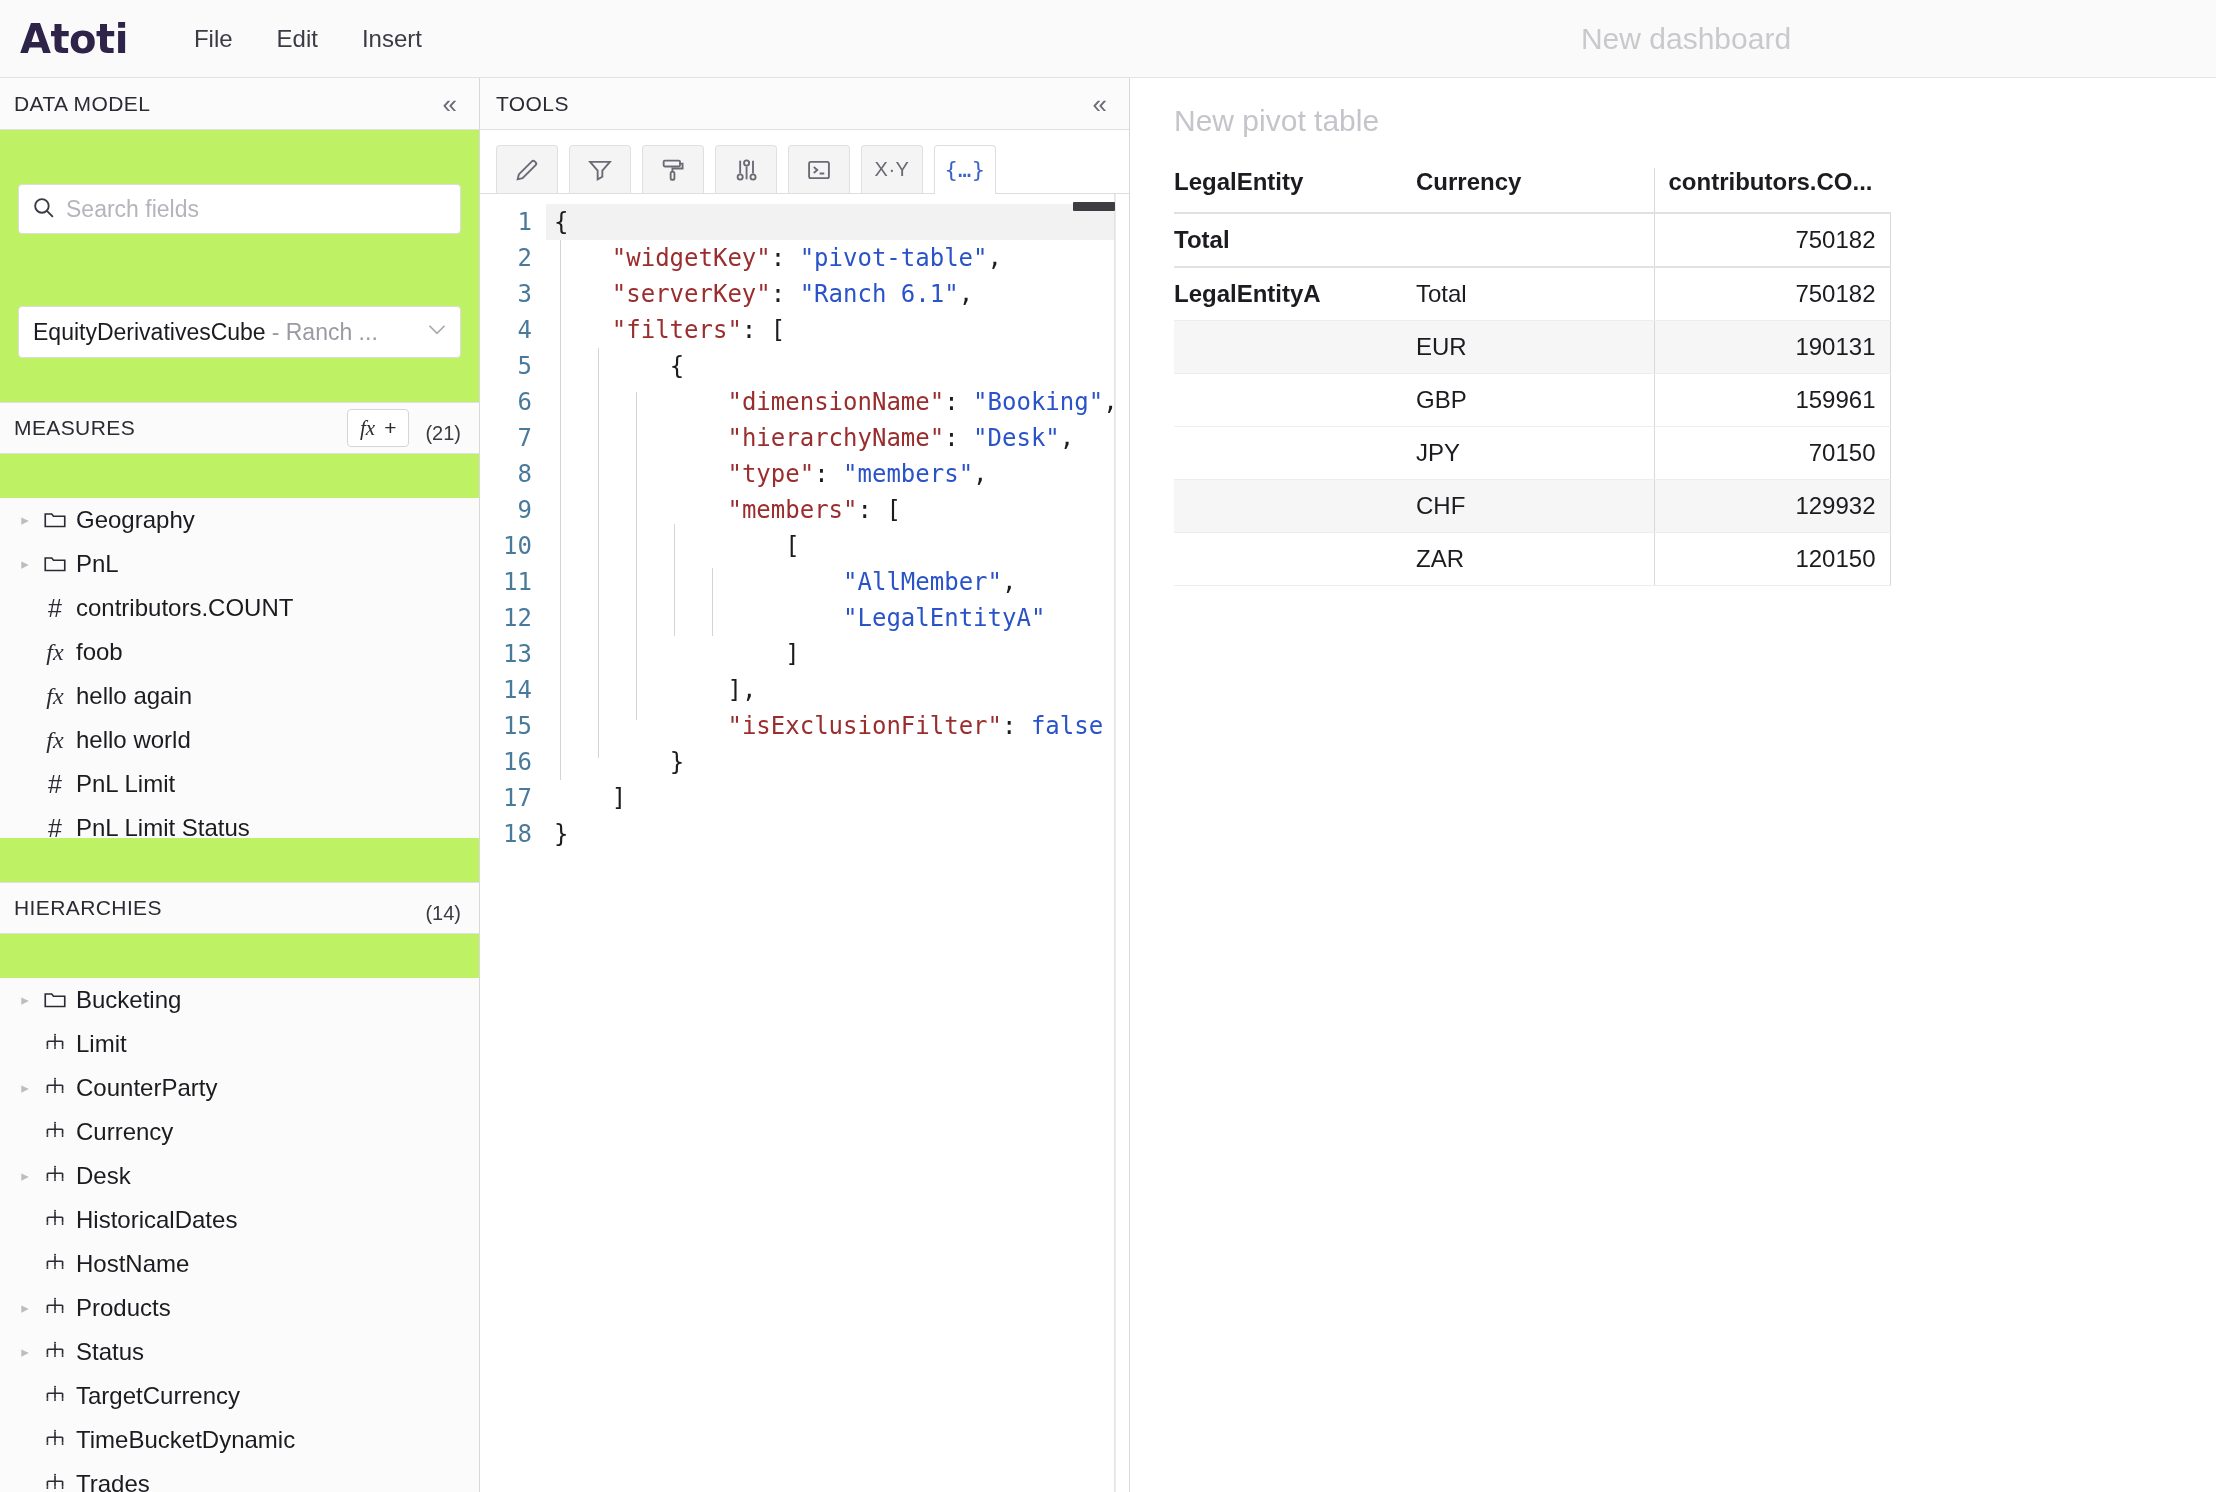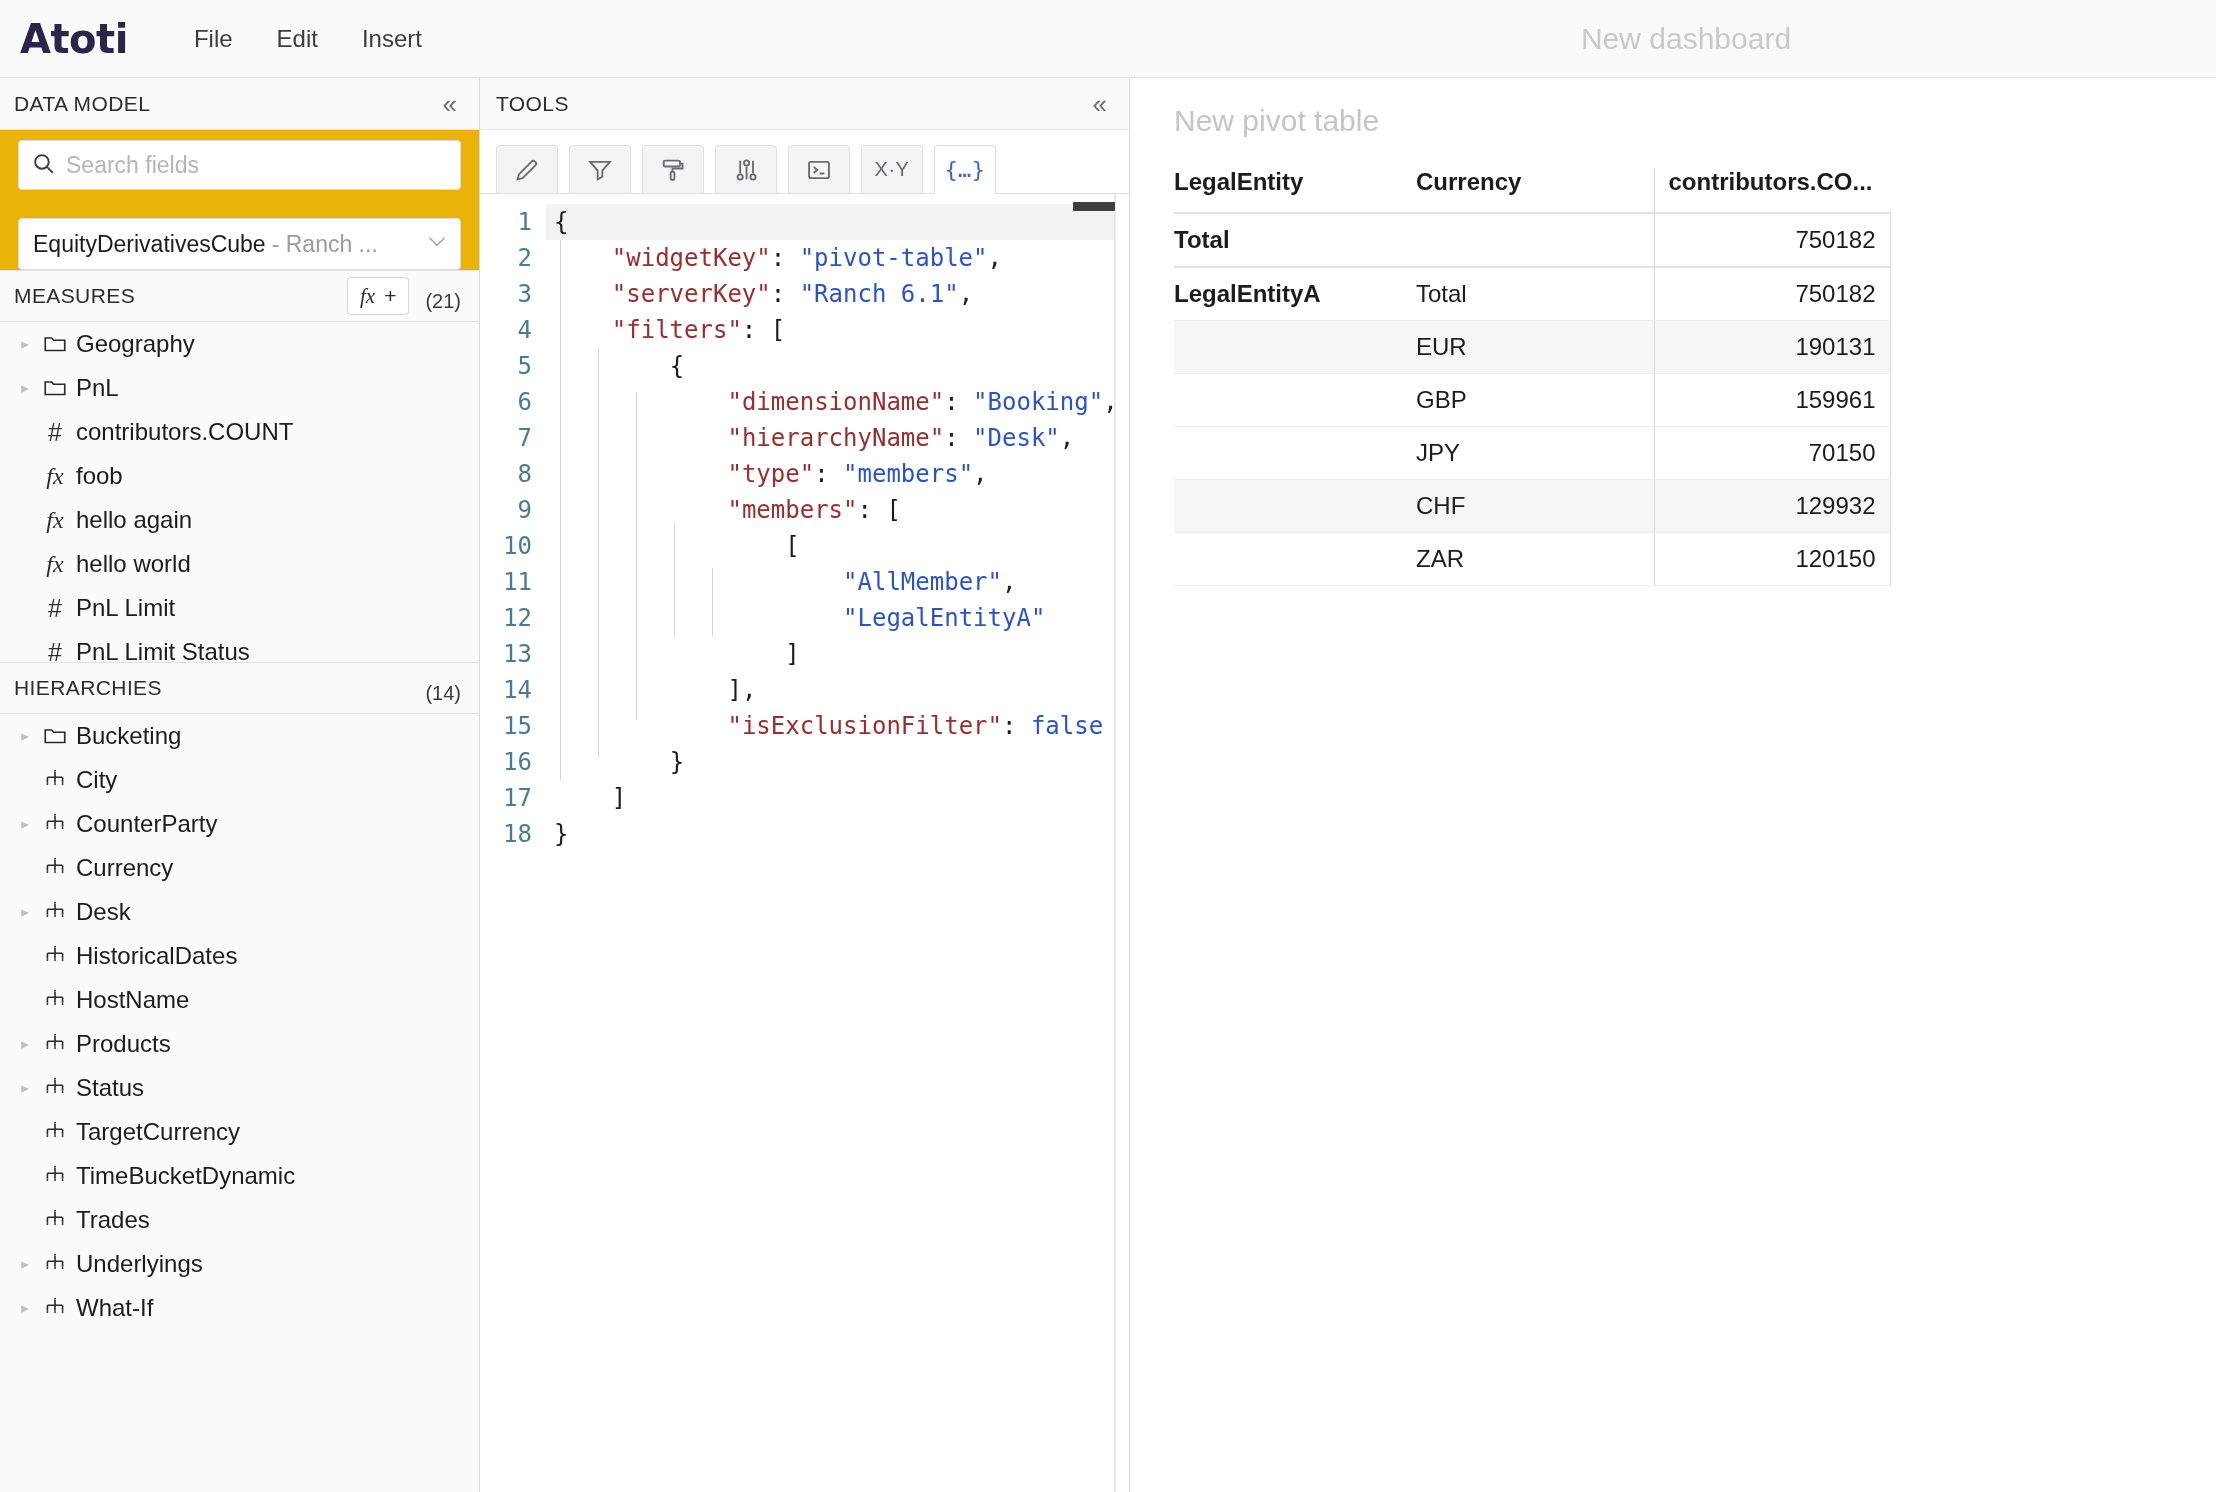--- a/index.html
+++ b/index.html
@@ -52,22 +52,23 @@
     align-items: stretch;
   }
 
   
   #data-model {
     width: 480px;
     flex: 0 0 480px;
     border-right: 1px solid #d9d9d9;
     display: flex;
     flex-direction: column;
-    background: #eab308;
+    background: #bef264;
     min-height: 0;
+    gap: 44px;
   }
   .panel-head {
     height: 52px;
     flex: 0 0 52px;
     display: flex;
     align-items: center;
     justify-content: space-between;
     padding: 0 18px 0 14px;
     border-bottom: 1px solid #e0e0e0;
     background: #fbfbfb;
@@ -454,21 +455,21 @@
           <span class="arrow blank">▸</span>
           <span class="ticon">
             <svg width="26" height="26" viewBox="0 0 24 24" fill="none" stroke="#2b2b33" stroke-width="1.5">
               <path d="M12 4.5v5M5 9.5h14M5 9.5v5M12 9.5v5M19 9.5v5"></path>
               <circle cx="12" cy="3.4" r="0.9" fill="#2b2b33" stroke="none"></circle>
               <circle cx="5" cy="15.6" r="0.9" fill="#2b2b33" stroke="none"></circle>
               <circle cx="12" cy="15.6" r="0.9" fill="#2b2b33" stroke="none"></circle>
               <circle cx="19" cy="15.6" r="0.9" fill="#2b2b33" stroke="none"></circle>
             </svg>
           </span>
-          <span class="tlabel">City</span>
+          <span class="tlabel">Limit</span>
         </div>
         <div class="tree-row">
           <span class="arrow">▸</span>
           <span class="ticon">
             <svg width="26" height="26" viewBox="0 0 24 24" fill="none" stroke="#2b2b33" stroke-width="1.5">
               <path d="M12 4.5v5M5 9.5h14M5 9.5v5M12 9.5v5M19 9.5v5"></path>
               <circle cx="12" cy="3.4" r="0.9" fill="#2b2b33" stroke="none"></circle>
               <circle cx="5" cy="15.6" r="0.9" fill="#2b2b33" stroke="none"></circle>
               <circle cx="12" cy="15.6" r="0.9" fill="#2b2b33" stroke="none"></circle>
               <circle cx="19" cy="15.6" r="0.9" fill="#2b2b33" stroke="none"></circle>

